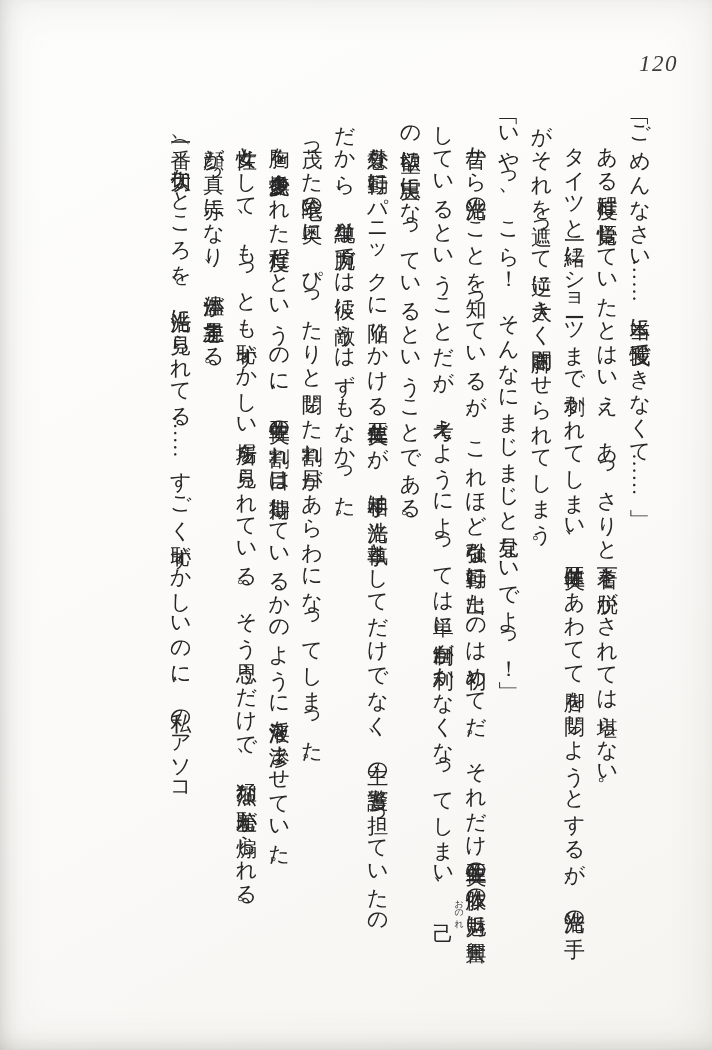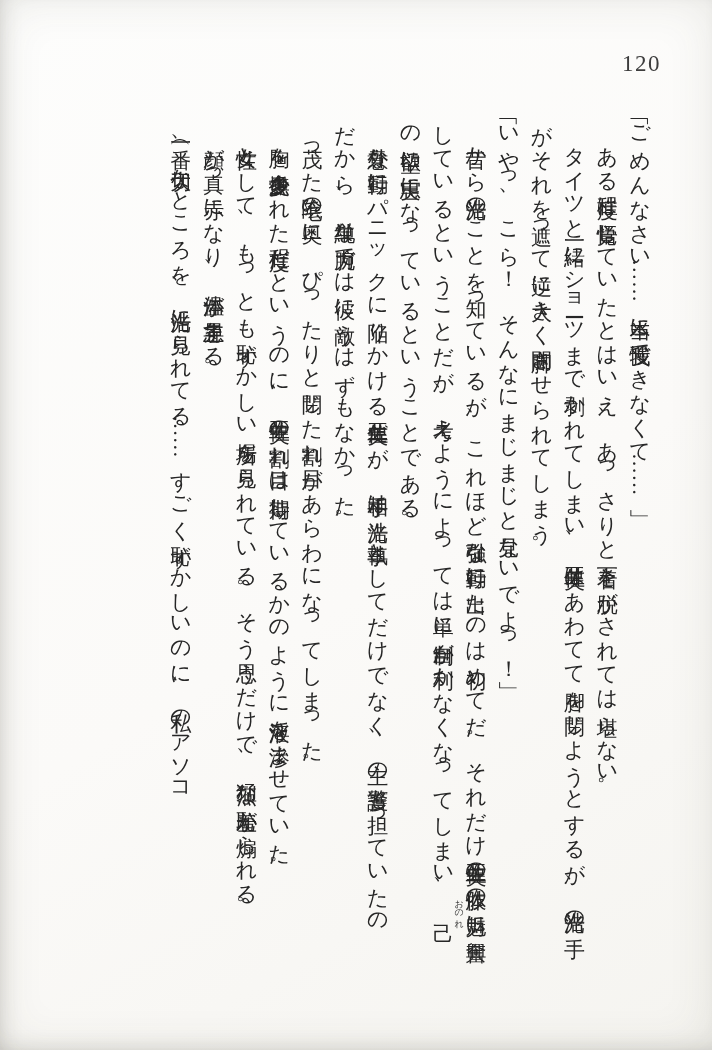--- a/index.html
+++ b/index.html
@@ -18,21 +18,22 @@
     position: absolute;
     inset: 0;
     background: linear-gradient(150deg, #fdfdfc 0%, #fbfaf8 55%, #f5f4f0 100%);
     box-shadow: inset 0 0 46px rgba(70, 64, 52, 0.10),
                 inset 14px 0 22px -14px rgba(60, 55, 45, 0.18),
                 inset 0 -14px 22px -14px rgba(60, 55, 45, 0.14);
   }
   .page-number {
     position: absolute;
     top: 51px;
-    left: 622px;
+    left: 639px;
+    font-style: italic;
     font-size: 23px;
     letter-spacing: 1.5px;
     color: #3d3d3d;
   }
   .text-block {
     position: absolute;
     top: 111px;
     right: 56px;
     height: 824px;
     writing-mode: vertical-rl;

